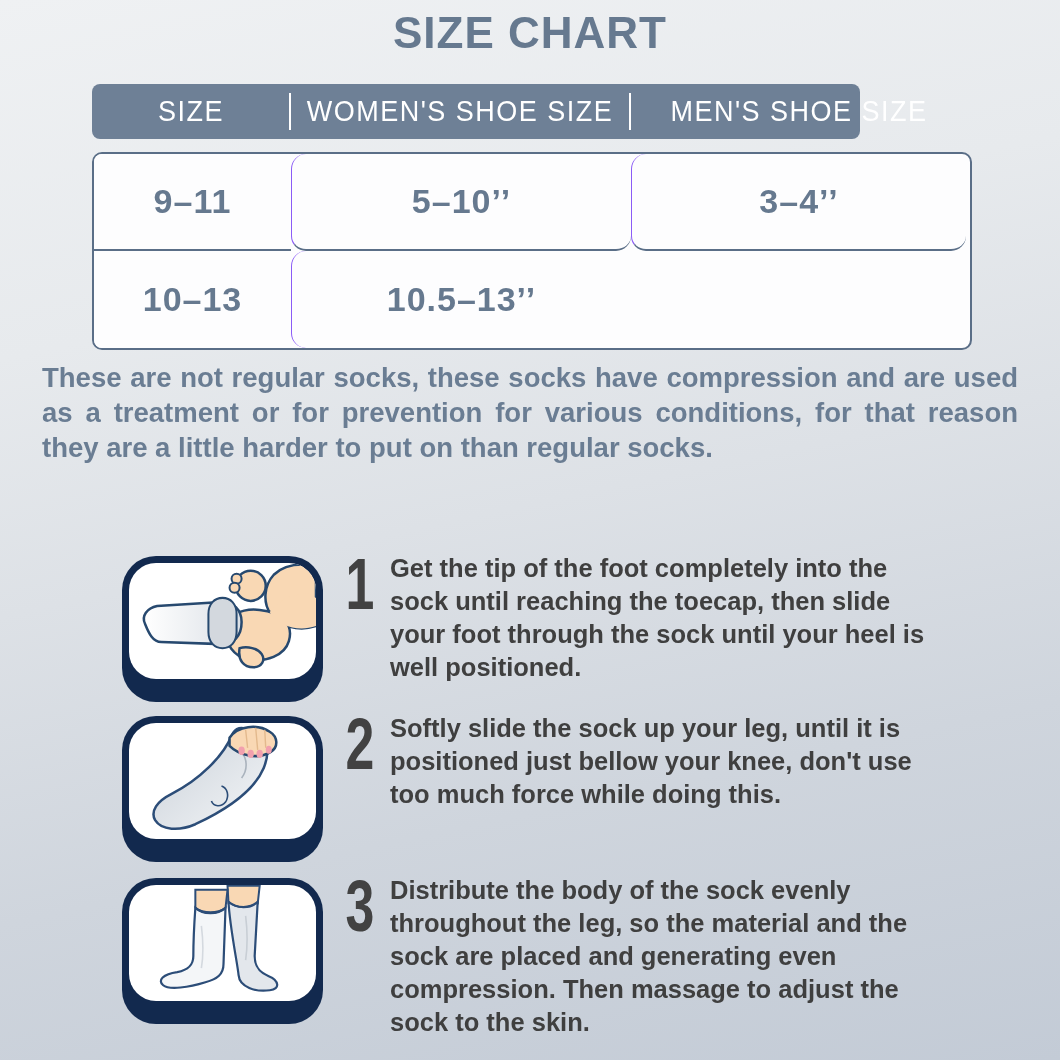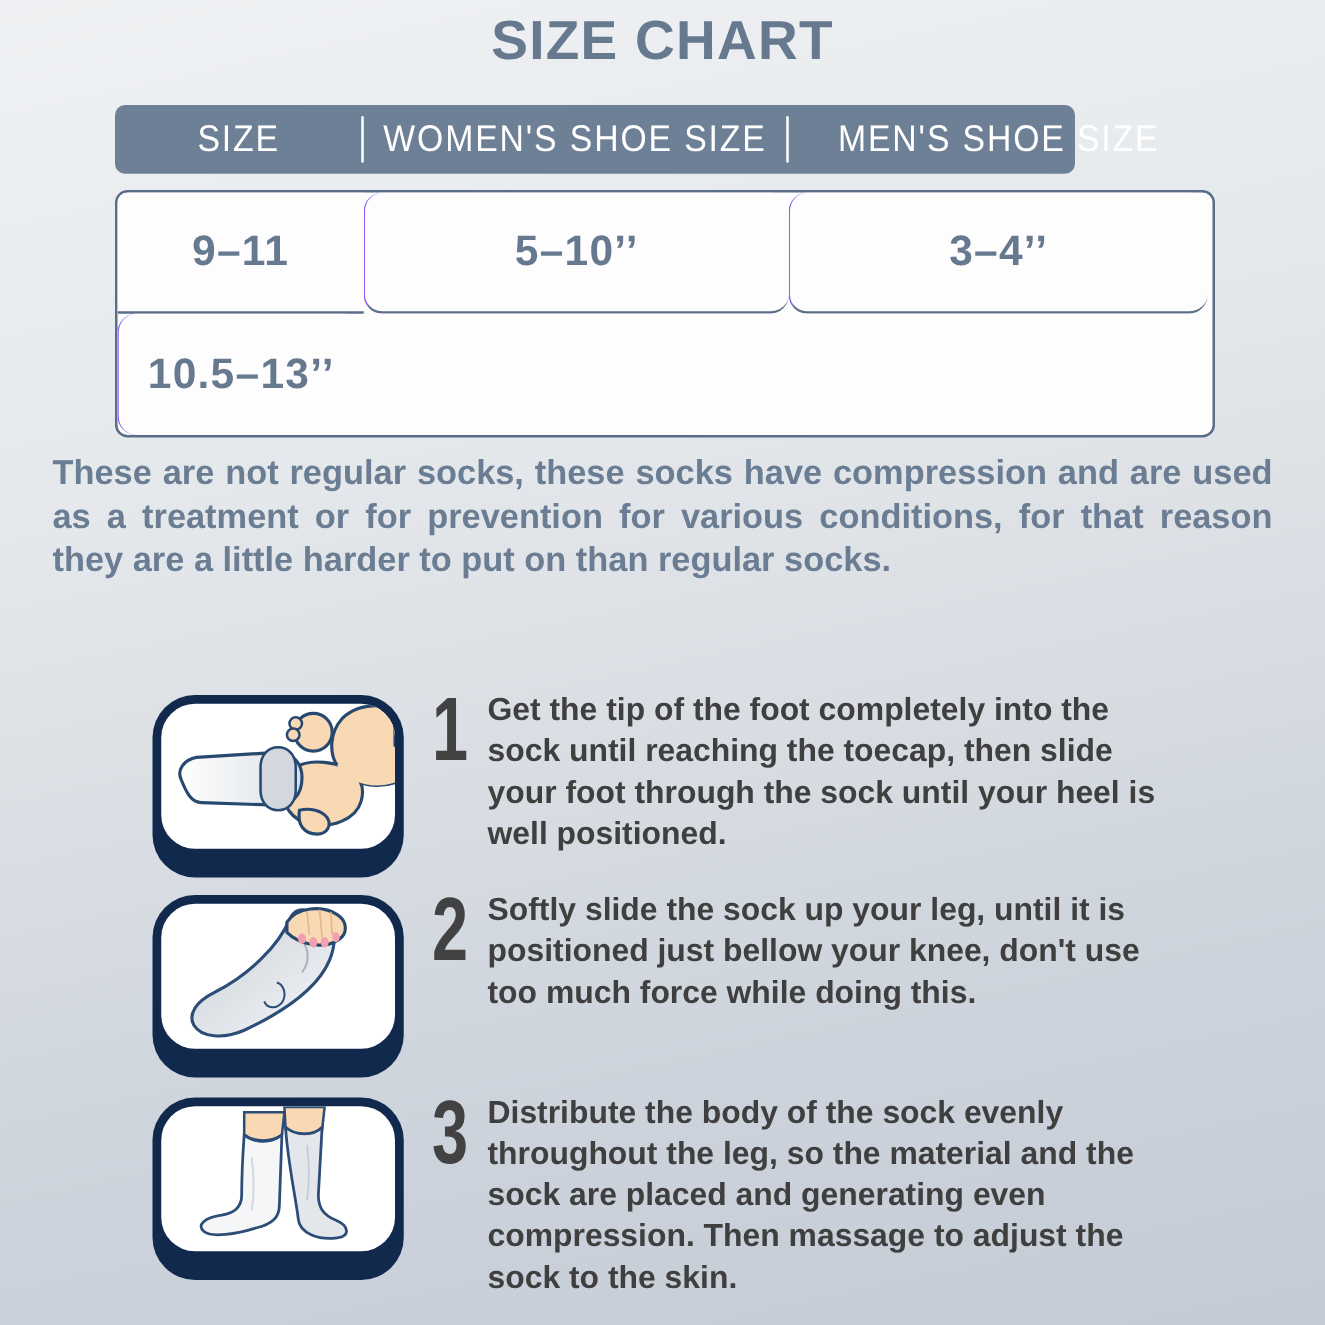--- a/index.html
+++ b/index.html
@@ -80,20 +80,21 @@
   <div class="hdr">
     <div class="hdr-cell">SIZE</div>
     <div class="hdr-cell">WOMEN'S SHOE SIZE</div>
     <div class="hdr-cell">MEN'S SHOE SIZE</div>
   </div>
 
   <div class="tbl">
     <div class="td bb">9–11</div>
     <div class="td bb bl">5–10’’</div>
     <div class="td bb bl">3–4’’</div>
+    <div class="td">10–13</div>
     <div class="td bl">10.5–13’’</div>
   </div>
 
   <p class="intro">These are not regular socks, these socks have compression and are used as a treatment or for prevention for various conditions, for that reason they are a little harder to put on than regular socks.</p>
 
 
   <div class="step-frame s1f">
     <div class="step-inner">
       <svg viewBox="0 0 186 114">
         <defs>

